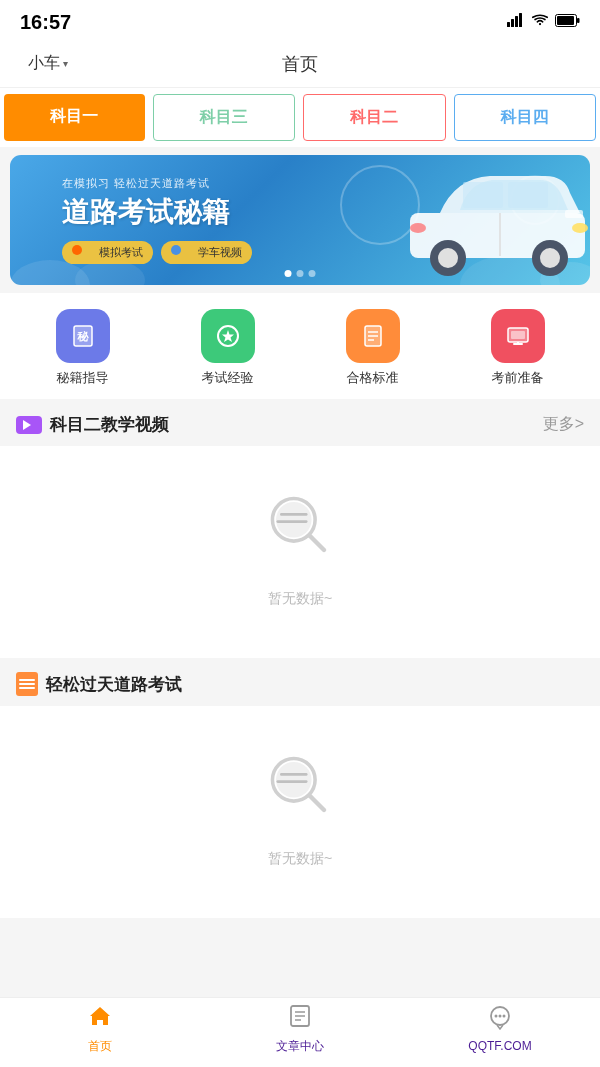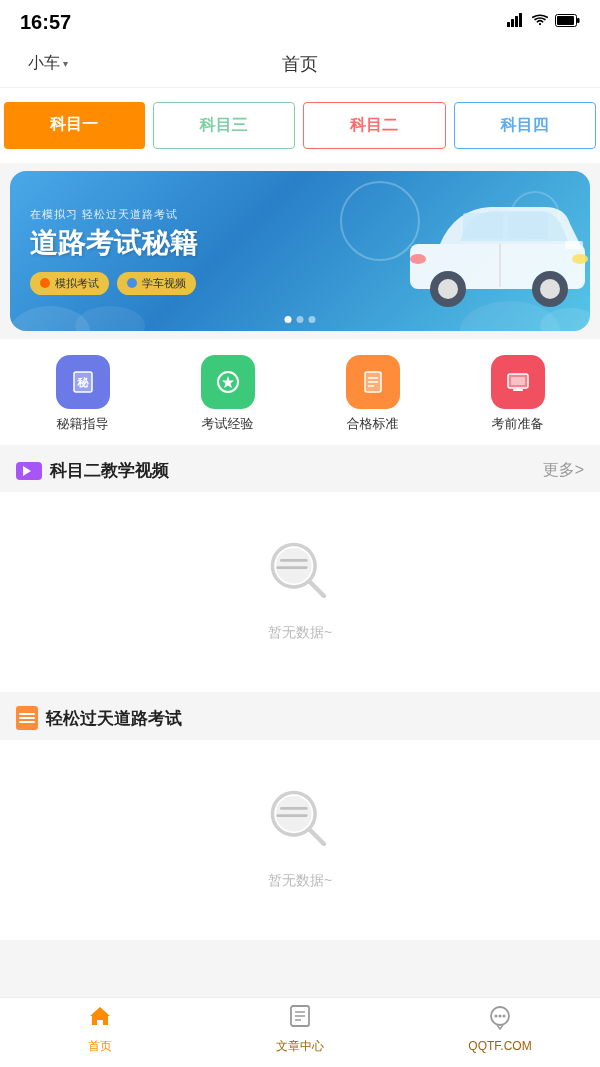--- a/index.html
+++ b/index.html
@@ -69,21 +69,21 @@
       background: #fff;
       padding: 0;
     }
     .subject-tab {
       flex: 1;
       text-align: center;
       padding: 12px 0;
       font-size: 16px;
       font-weight: 600;
       border-radius: 4px;
-      margin: 14px 4px;
+      margin: 6px 4px;
       cursor: pointer;
     }
     .subject-tab-1 {
       background: #ff8c00;
       color: #fff;
     }
     .subject-tab-2 {
       color: #ff6b6b;
       border: 1.5px solid #ff6b6b;
       background: #fff;
@@ -95,27 +95,28 @@
     }
     .subject-tab-4 {
       color: #5badf0;
       border: 1.5px solid #5badf0;
       background: #fff;
     }
 
     
     .banner {
       margin: 8px 10px;
-      border-radius: 16px;
+      border-radius: 11px;
       background: linear-gradient(135deg, #4aa8e8 0%, #2980c8 40%, #56c5e8 100%);
-      height: 160px;
+      height: 130px;
       position: relative;
       overflow: hidden;
       display: flex;
       align-items: center;
+      padding-left: 32px;
     }
     .banner-content {
       padding: 16px 20px;
       z-index: 2;
       position: relative;
     }
     .banner-subtitle {
       font-size: 11px;
       color: rgba(255,255,255,0.85);
       margin-bottom: 4px;
@@ -133,22 +134,22 @@
       gap: 8px;
       margin-top: 12px;
     }
     .banner-btn {
       background: rgba(255,200,50,0.9);
       color: #333;
       font-size: 11px;
       padding: 4px 10px;
       border-radius: 12px;
       display: flex;
-      align-items: center;
-      gap: 5px;
+      align-items: flex-start;
+      gap: 17px;
     }
     .banner-btn-icon {
       width: 10px;
       height: 10px;
       border-radius: 50%;
       background: #ff6600;
       display: inline-block;
     }
     .banner-btn-2 .banner-btn-icon {
       background: #4a90e2;
@@ -300,21 +301,21 @@
       cursor: pointer;
     }
 
     
     .empty-state {
       background: #fff;
       display: flex;
       flex-direction: column;
       align-items: center;
       padding: 40px 20px 50px;
-      gap: 12px;
+      gap: 24px;
     }
     .empty-icon {
       position: relative;
       width: 80px;
       height: 80px;
       display: flex;
       align-items: center;
       justify-content: center;
     }
     .empty-text {
@@ -341,21 +342,21 @@
       align-items: center;
       justify-content: center;
       gap: 3px;
       cursor: pointer;
     }
     .nav-icon {
       font-size: 24px;
     }
     .nav-label {
       font-size: 12px;
-      color: #a16207;
+      color: #4c1d95;
     }
     .nav-item.active .nav-label {
       color: #ff8c00;
     }
     .nav-item.active .nav-icon {
       color: #ff8c00;
     }
 
     
     .main-content {

